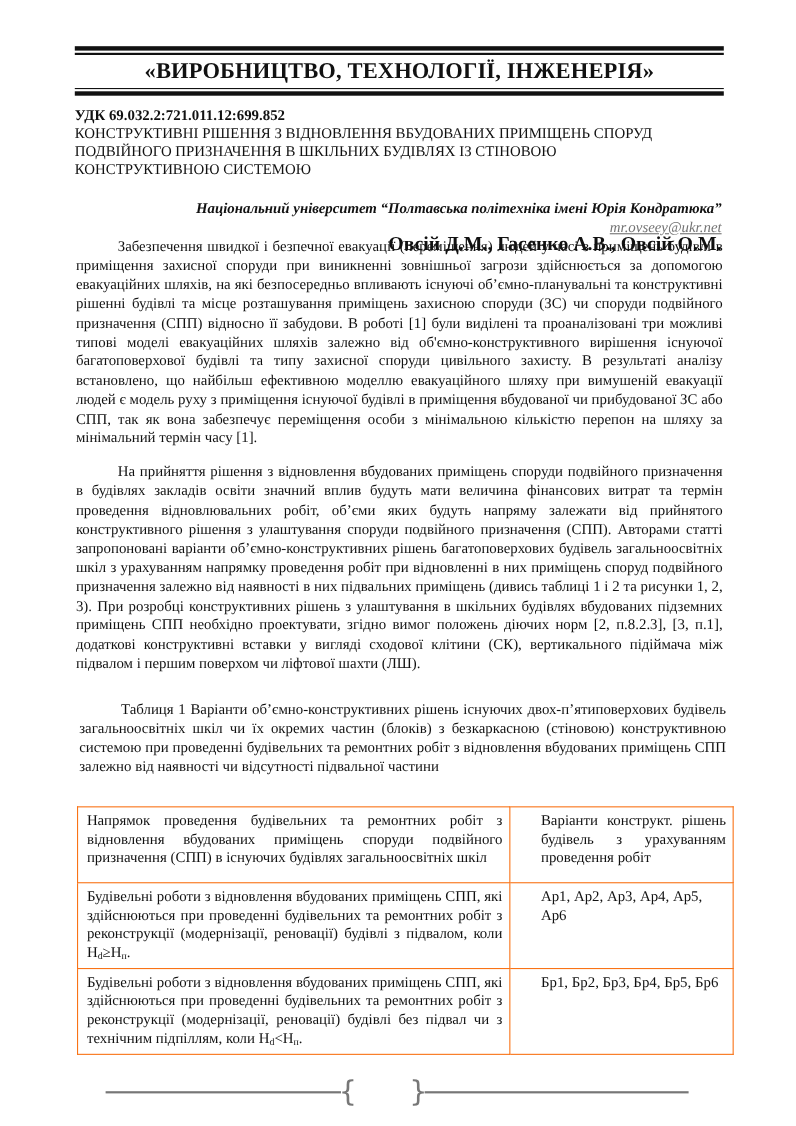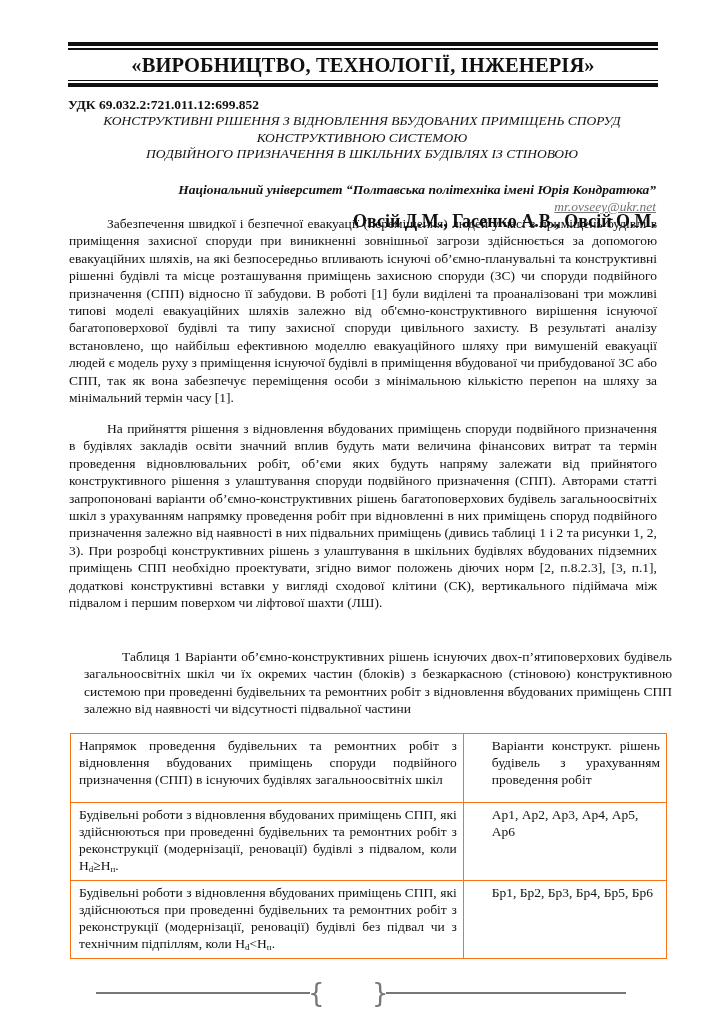--- a/index.html
+++ b/index.html
@@ -13,33 +13,33 @@
   .rule-thin-bot { height: 1.5px; background: #111; margin-bottom: 2px; }
   .rule-thick-bot { height: 4px; background: #111; }
   .journal-title {
     text-align: center; font-weight: bold; font-size: 20.5px;
     line-height: 30px; letter-spacing: 0.1px; margin: 0;
   }
 
   .udk { position: absolute; left: 68px; top: 97px; font-weight: bold; font-size: 13.5px; }
   .article-title {
     position: absolute; left: 68px; top: 113px; width: 588px;
-    text-align: center; font-size: 13.5px; line-height: 16.5px; font-style: italic;
+    text-align: left; font-size: 13.5px; line-height: 16.5px;
   }
   .authors { position: absolute; right: 68px; top: 174px; font-weight: bold; font-size: 18px; margin-top: 37px; }
   .affiliation { position: absolute; right: 68px; top: 182px; font-style: italic; font-size: 13.5px; font-weight: bold; }
   .email { position: absolute; right: 68px; top: 199px; font-style: italic; font-size: 13.5px; color: #737373; text-decoration: underline; }
 
   .para {
     position: absolute; left: 68px; width: 588px;
     font-size: 13.5px; line-height: 17.4px; text-align: justify; text-indent: 38px; margin: 1px;
   }
   .p1 { top: 214px; }
   .p2 { top: 419px; }
-  .caption { position: absolute; left: 68px; top: 632px; width: 588px; font-size: 13.5px; line-height: 17.4px; text-align: justify; text-indent: 38px; margin: 16px; }
+  .caption { position: absolute; left: 68px; top: 632px; width: 588px; font-size: 13.5px; line-height: 17.4px; text-align: justify; text-indent: 38px; margin: 4px; }
 
   table.t1 {
     position: absolute; left: 70px; top: 733px; width: 597px;
     border-collapse: collapse; font-size: 13.5px; line-height: 17px;
   }
   table.t1 td { border: 1px solid #f97316; vertical-align: top; padding: 3px 6px 2px 8px; }
   table.t1 td.c1 { width: 398px; text-align: justify; }
   table.t1 td.c2 { width: 175px; padding-left: 28px; }
   table.t1 tr.r0 td { height: 63px; }
   table.t1 tr.r1 td { height: 64px; }
@@ -65,22 +65,22 @@
   <div class="rule-thin-top"></div>
   <h1 class="journal-title">«ВИРОБНИЦТВО, ТЕХНОЛОГІЇ, ІНЖЕНЕРІЯ»</h1>
   <div class="rule-thin-bot"></div>
   <div class="rule-thick-bot"></div>
 </div>
 
 <div class="udk">УДК 69.032.2:721.011.12:699.852</div>
 
 <div class="article-title">
   <div>КОНСТРУКТИВНІ РІШЕННЯ З ВІДНОВЛЕННЯ ВБУДОВАНИХ ПРИМІЩЕНЬ СПОРУД</div>
+  <div>ПОДВІЙНОГО ПРИЗНАЧЕННЯ В ШКІЛЬНИХ БУДІВЛЯХ ІЗ СТІНОВОЮ</div>
   <div>КОНСТРУКТИВНОЮ СИСТЕМОЮ</div>
-  <div>ПОДВІЙНОГО ПРИЗНАЧЕННЯ В ШКІЛЬНИХ БУДІВЛЯХ ІЗ СТІНОВОЮ</div>
 </div>
 
 <div class="authors">Овсій Д.М., Гасенко А.В., Овсій О.М.</div>
 <div class="affiliation">Національний університет “Полтавська політехніка імені Юрія Кондратюка”</div>
 <a class="email">mr.ovseey@ukr.net</a>
 
 <p class="para p1">Забезпечення швидкої і безпечної евакуації (переміщення) людей у часі з приміщень будівлі в приміщення захисної споруди при виникненні зовнішньої загрози здійснюється за допомогою евакуаційних шляхів, на які безпосередньо впливають існуючі об’ємно-планувальні та конструктивні рішенні будівлі та місце розташування приміщень захисною споруди (ЗС) чи споруди подвійного призначення (СПП) відносно її забудови. В роботі [1] були виділені та проаналізовані три можливі типові моделі евакуаційних шляхів залежно від об'ємно-конструктивного вирішення існуючої багатоповерхової будівлі та типу захисної споруди цивільного захисту. В результаті аналізу встановлено, що найбільш ефективною моделлю евакуаційного шляху при вимушеній евакуації людей є модель руху з приміщення існуючої будівлі в приміщення вбудованої чи прибудованої ЗС або СПП, так як вона забезпечує переміщення особи з мінімальною кількістю перепон на шляху за мінімальний термін часу [1].</p>
 <p class="para p2">На прийняття рішення з відновлення вбудованих приміщень споруди подвійного призначення в будівлях закладів освіти значний вплив будуть мати величина фінансових витрат та термін проведення відновлювальних робіт, об’єми яких будуть напряму залежати від прийнятого конструктивного рішення з улаштування споруди подвійного призначення (СПП). Авторами статті запропоновані варіанти об’ємно-конструктивних рішень багатоповерхових будівель загальноосвітніх шкіл з урахуванням напрямку проведення робіт при відновленні в них приміщень споруд подвійного призначення залежно від наявності в них підвальних приміщень (дивись таблиці 1 і 2 та рисунки 1, 2, 3). При розробці конструктивних рішень з улаштування в шкільних будівлях вбудованих підземних приміщень СПП необхідно проектувати, згідно вимог положень діючих норм [2, п.8.2.3], [3, п.1], додаткові конструктивні вставки у вигляді сходової клітини (СК), вертикального підіймача між підвалом і першим поверхом чи ліфтової шахти (ЛШ).</p>
 
 <p class="caption">Таблиця 1 Варіанти об’ємно-конструктивних рішень існуючих двох-п’ятиповерхових будівель загальноосвітніх шкіл чи їх окремих частин (блоків) з безкаркасною (стіновою) конструктивною системою при проведенні будівельних та ремонтних робіт з відновлення вбудованих приміщень СПП залежно від наявності чи відсутності підвальної частини</p>

